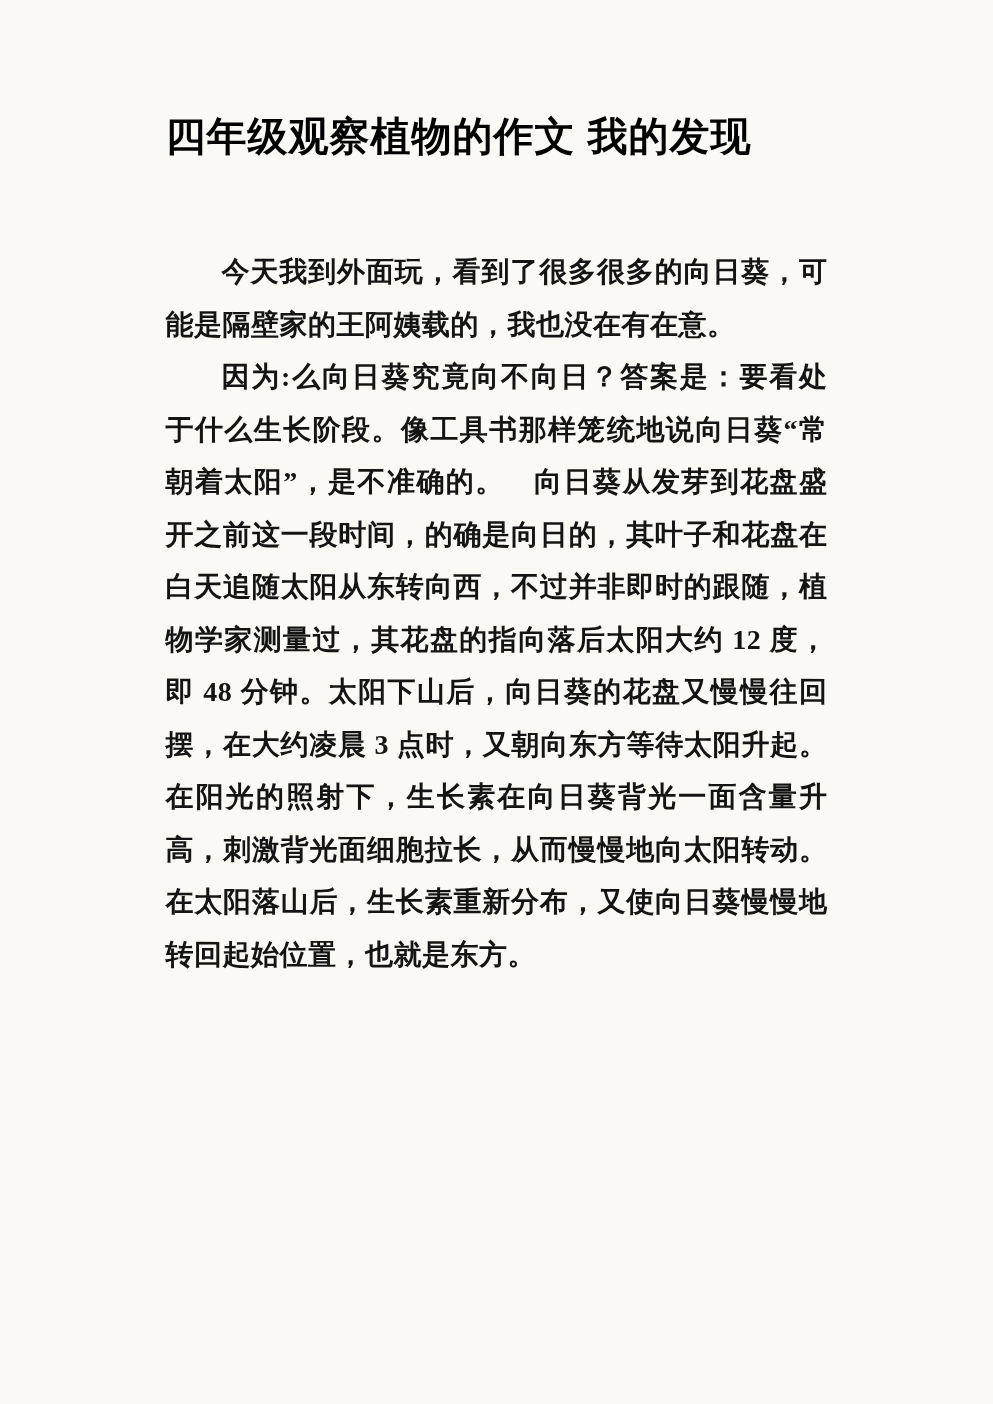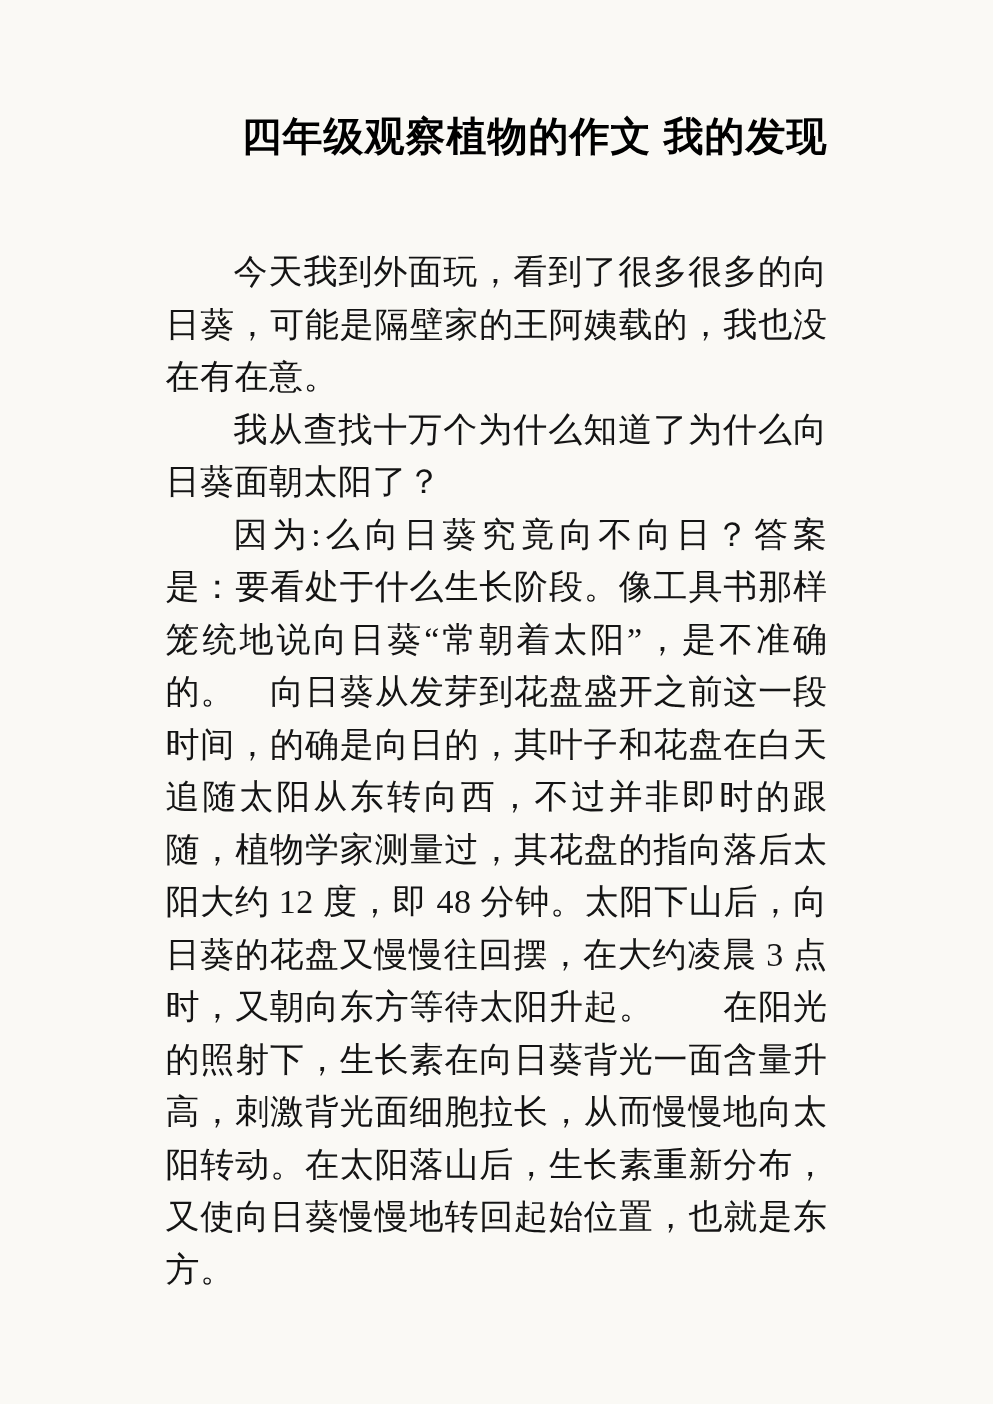--- a/index.html
+++ b/index.html
@@ -18,40 +18,40 @@
     margin: 0 auto;
     padding-top: 112px;
     box-sizing: content-box;
   }
   .doc-title {
     font-family: "Liberation Sans", "DejaVu Sans", sans-serif;
     font-weight: bold;
     font-size: 40px;
     line-height: 1.2;
     color: #000000;
-    text-align: right;
+    text-align: left;
     letter-spacing: 1px;
     margin: 0 0 86px 0;
     white-space: nowrap;
   }
   .doc-body p {
-    font-size: 34px;
+    font-size: 28px;
     line-height: 52.5px;
     color: #141414;
     text-align: justify;
     text-indent: 2em;
     margin: 0;
     padding: 0;
     word-break: break-all;
     letter-spacing: 0.5px;
+    font-weight: bold;
   }
 </style>
 </head>
 <body>
 
 <div class="page">
   <h1 class="doc-title">四年级观察植物的作文 我的发现</h1>
   <div class="doc-body">
       <p>今天我到外面玩，看到了很多很多的向日葵，可能是隔壁家的王阿姨载的，我也没在有在意。</p>
-      <p>我从查找十万个为什么知道了为什么向日葵面朝太阳了？</p>
       <p>因为:么向日葵究竟向不向日？答案是：要看处于什么生长阶段。像工具书那样笼统地说向日葵“常朝着太阳”，是不准确的。　向日葵从发芽到花盘盛开之前这一段时间，的确是向日的，其叶子和花盘在白天追随太阳从东转向西，不过并非即时的跟随，植物学家测量过，其花盘的指向落后太阳大约 12 度，即 48 分钟。太阳下山后，向日葵的花盘又慢慢往回摆，在大约凌晨 3 点时，又朝向东方等待太阳升起。　　在阳光的照射下，生长素在向日葵背光一面含量升高，刺激背光面细胞拉长，从而慢慢地向太阳转动。在太阳落山后，生长素重新分布，又使向日葵慢慢地转回起始位置，也就是东方。</p>
     </div>
 </div>
 
 </body></html>

